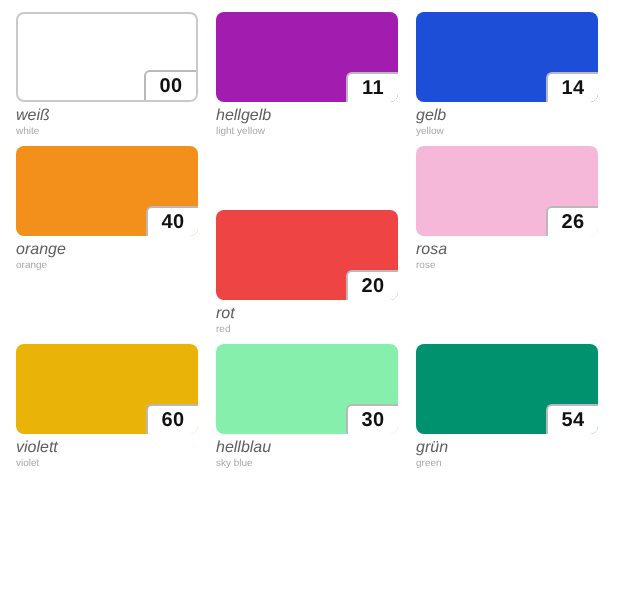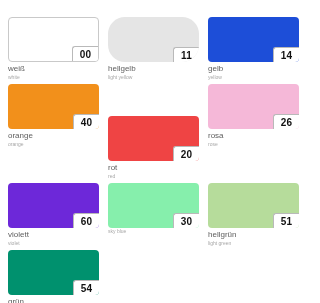--- a/index.html
+++ b/index.html
@@ -14,21 +14,21 @@
     font-family: "Liberation Sans", sans-serif;
     overflow: hidden;
   }
 
   #sheet {
     position: relative;
     width: 303px;
     height: 217px;
     background: #ffffff;
     box-sizing: border-box;
-    padding: 17px 8px 8px 8px;
+    padding: 6px 8px 8px 8px;
   }
 
   .swatch-grid {
     display: grid;
     grid-template-columns: repeat(3, 91px);
     column-gap: 9px;
     row-gap: 3px;
     justify-content: start;
   }
 
@@ -70,20 +70,21 @@
     padding: 0 3px;
     box-sizing: border-box;
   }
 
   .name-de {
     font-size: 8px;
     color: #5e5e5e;
     line-height: 10px;
     margin-top: 2px;
     white-space: nowrap;
+    font-style: italic;
   }
 
   .name-en {
     font-size: 5px;
     color: #a8a8a8;
     line-height: 7px;
     margin-top: 0px;
     white-space: nowrap;
   }
 </style>
@@ -94,21 +95,21 @@
   <div class="swatch-grid" id="swatch-grid">
 
   <div class="swatch-cell">
         <div class="chip has-border" style="background-color: rgb(255, 255, 255);">
           <div class="badge">00</div>
         </div>
         <div class="name-de">weiß</div>
         <div class="name-en">white</div>
       </div>
       <div class="swatch-cell">
-        <div class="chip" style="background-color: #e5e5e5; border-radius: 17px;">
+        <div class="chip" style="background-color: #a21caf;">
           <div class="badge">11</div>
         </div>
         <div class="name-de">hellgelb</div>
         <div class="name-en">light yellow</div>
       </div>
       <div class="swatch-cell">
         <div class="chip" style="background-color: #1d4ed8;">
           <div class="badge">14</div>
         </div>
         <div class="name-de">gelb</div>
@@ -129,38 +130,32 @@
         <div class="name-en">red</div>
       </div>
       <div class="swatch-cell">
         <div class="chip" style="background-color: rgb(245, 184, 216);">
           <div class="badge">26</div>
         </div>
         <div class="name-de">rosa</div>
         <div class="name-en">rose</div>
       </div>
       <div class="swatch-cell">
-        <div class="chip" style="background-color: #6d28d9; text-decoration: underline;">
+        <div class="chip" style="background-color: #eab308; text-decoration: underline;">
           <div class="badge">60</div>
         </div>
         <div class="name-de">violett</div>
         <div class="name-en">violet</div>
       </div>
       <div class="swatch-cell">
         <div class="chip" style="background-color: #86efac;">
           <div class="badge">30</div>
         </div>
+        <div class="name-de">hellblau</div>
         <div class="name-en">sky blue</div>
-      </div>
-      <div class="swatch-cell">
-        <div class="chip" style="background-color: rgb(182, 220, 155);">
-          <div class="badge">51</div>
-        </div>
-        <div class="name-de">hellgrün</div>
-        <div class="name-en">light green</div>
       </div>
       <div class="swatch-cell">
         <div class="chip" style="background-color: rgb(0, 145, 110);">
           <div class="badge">54</div>
         </div>
         <div class="name-de">grün</div>
         <div class="name-en">green</div>
       </div>
     </div>
 </div>

